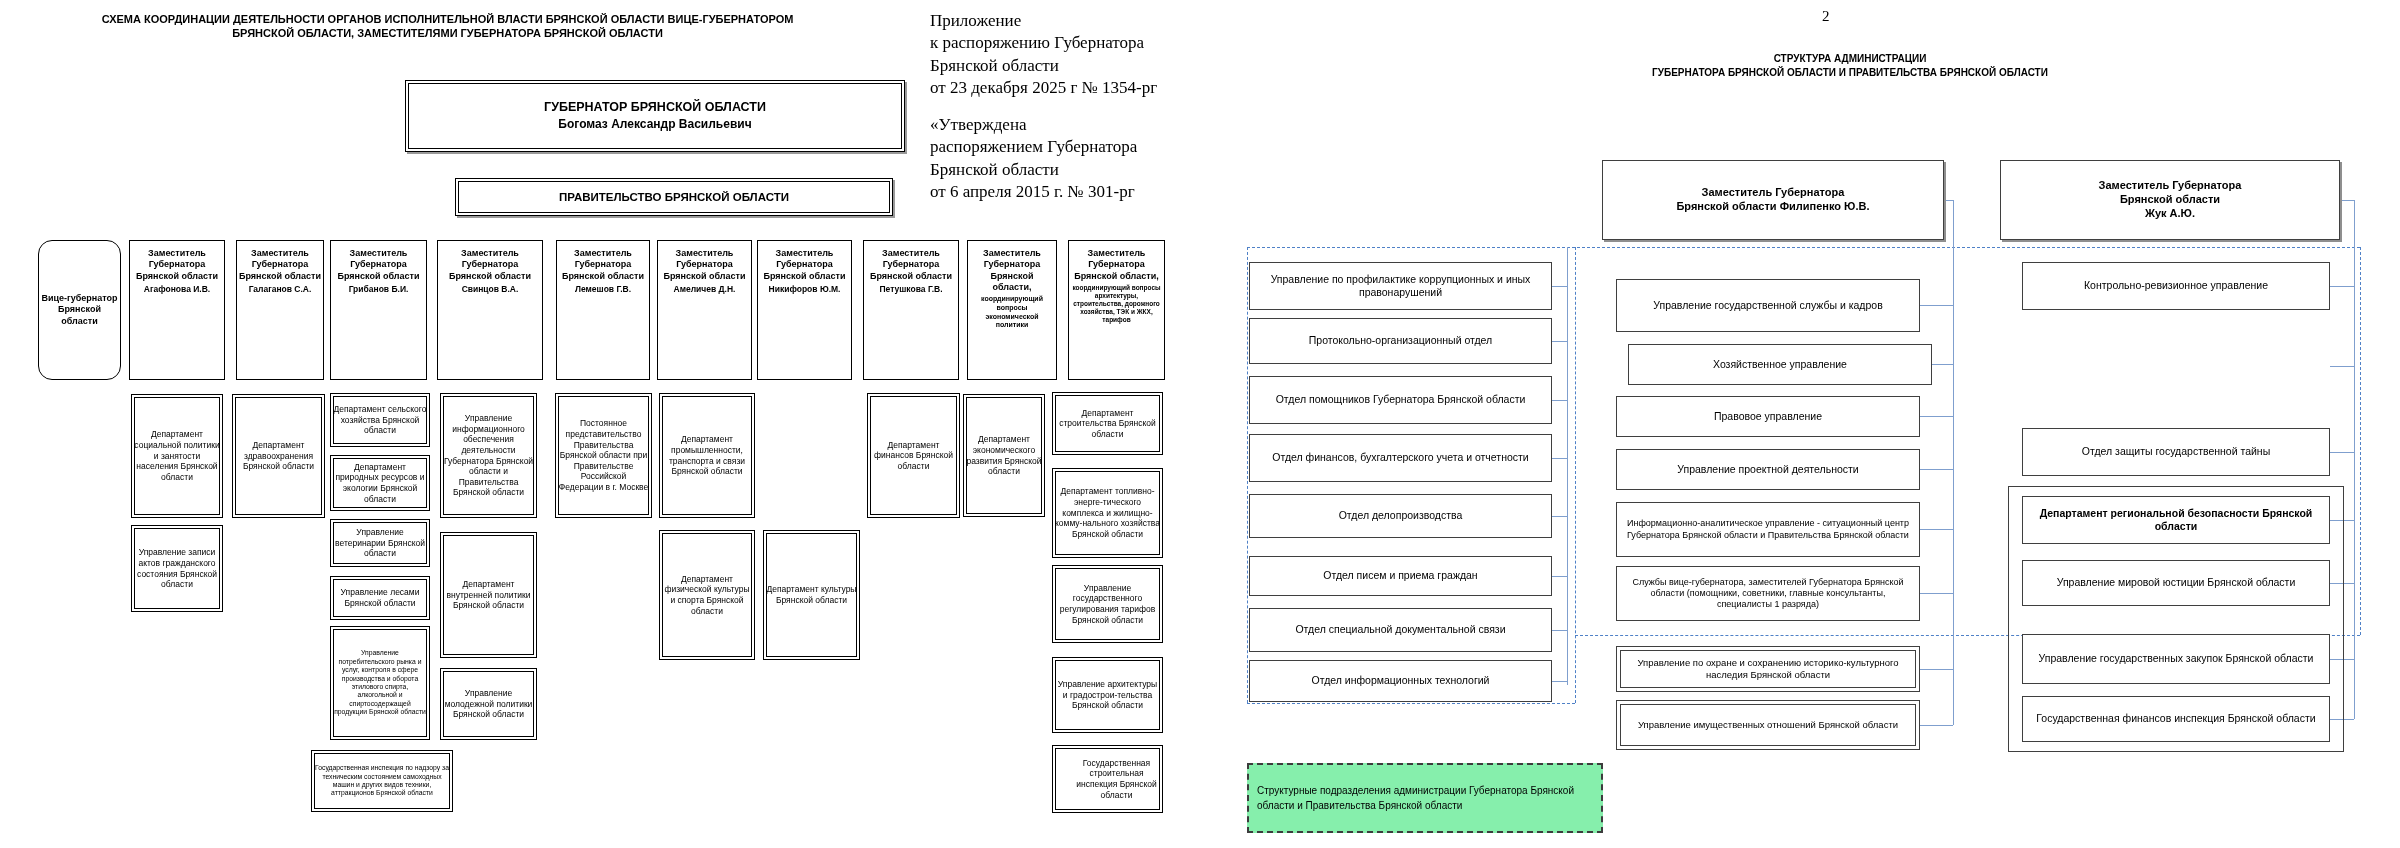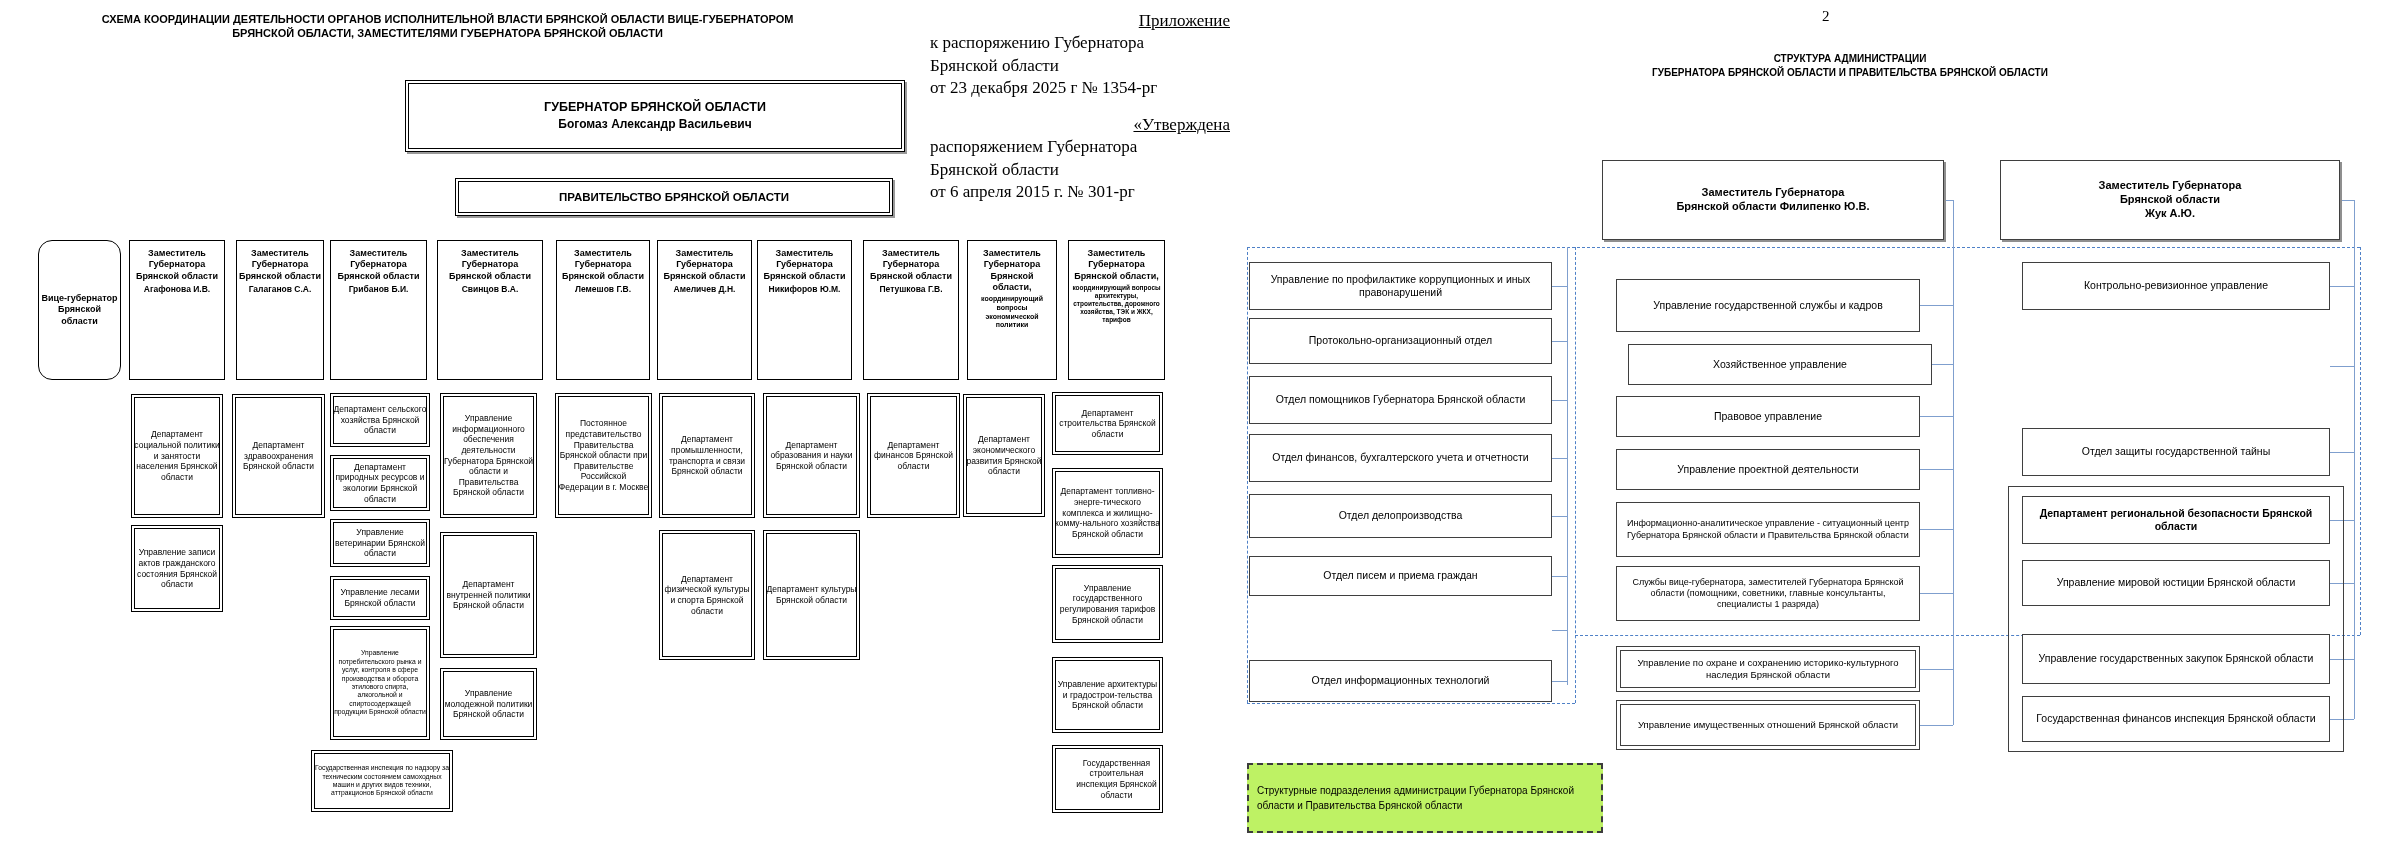--- a/index.html
+++ b/index.html
@@ -9,38 +9,38 @@
   .box{position:absolute;background:#fff;border:1px solid #000;box-sizing:border-box;
        display:flex;flex-direction:column;align-items:center;justify-content:center;
        text-align:center;line-height:1.25;}
   .dbl{outline:1px solid #000;outline-offset:-4px;}
   .lc-title{position:absolute;font-weight:bold;font-size:11px;text-align:center;line-height:1.3;}
   .gov{font-weight:bold;font-size:12.5px;box-shadow:2px 2px 0 #9a9a9a;}
   .gov .sub{font-size:12px;margin-top:2px;}
   .govt{font-weight:bold;font-size:11.5px;box-shadow:2px 2px 0 #9a9a9a;}
   .annot{position:absolute;font-family:"Liberation Serif",serif;font-size:17px;line-height:1.32;}
   .annot div{text-align:left;}
-  .annot .ctr{text-align:right;text-decoration:underline;}
+  .annot .ctr{text-align:left;}
   .annot .gap{margin-top:14px;}
   .dep{justify-content:flex-start;padding:7px 2px 2px 2px;font-weight:bold;font-size:9px;}
   .dep .nm{font-size:8.5px;margin-top:2px;font-weight:bold;}
   .dep .nt{font-size:7px;margin-top:2px;font-weight:bold;}
   .dep.vc{justify-content:center;padding-top:2px;border-radius:14px;}
   .dbox{font-size:8.5px;padding:2px;}
   .fs65{font-size:6.8px;}
   
   .rc-title{position:absolute;font-weight:bold;font-size:10px;text-align:center;line-height:1.4;}
   .pagenum{position:absolute;font-family:"Liberation Serif",serif;font-size:15px;}
   .rbox{border:1.5px solid #3f3f3f;font-size:10.5px;padding:3px 6px;}
   .rtop{font-weight:bold;font-size:11px;white-space:pre-line;box-shadow:2px 2px 0 #8f8f8f;}
   .rsm{font-size:9px;}
   .rdbl{outline:1.5px solid #3f3f3f;outline-offset:-5px;font-size:9.5px;}
   .groupbox{position:absolute;border:1px solid #3f3f3f;background:transparent;box-sizing:border-box;}
   .legend{position:absolute;border:2px dashed #3c3c3c;box-sizing:border-box;font-size:10px;
-          display:flex;align-items:center;text-align:left;padding:6px 8px;line-height:1.5;background:#bef264;}
+          display:flex;align-items:center;text-align:left;padding:6px 8px;line-height:1.5;background:#86efac;}
   
   .vline{position:absolute;width:0;border-left:1.5px solid #7f9fce;}
   .hline{position:absolute;height:0;border-top:1.5px solid #7f9fce;}
   .vdash{position:absolute;width:0;border-left:1.5px dashed #4f81c7;}
   .hdash{position:absolute;height:0;border-top:1.5px dashed #4f81c7;}
   .lvl0{z-index:0}.lvl1{z-index:1}
   .box,.groupbox,.legend{z-index:2;}
 </style>
 </head>
 <body>
@@ -119,21 +119,20 @@
   <div class="box dbl dbox" style="left:330px;top:519px;width:100px;height:48px;">Управление ветеринарии Брянской области</div>
   <div class="box dbl dbox" style="left:330px;top:576px;width:100px;height:44px;">Управление лесами Брянской области</div>
   <div class="box dbl dbox fs65" style="left:330px;top:626px;width:100px;height:114px;">Управление потребительского рынка и услуг, контроля в сфере производства и оборота этилового спирта, алкогольной и спиртосодержащей продукции Брянской области</div>
   <div class="box dbl dbox fs65" style="left:311px;top:750px;width:142px;height:62px;">Государственная инспекция по надзору за техническим состоянием самоходных машин и других видов техники, аттракционов Брянской области</div>
   <div class="box dbl dbox" style="left:440px;top:393px;width:97px;height:125px;">Управление информационного обеспечения деятельности Губернатора Брянской области и Правительства Брянской области</div>
   <div class="box dbl dbox" style="left:440px;top:532px;width:97px;height:126px;">Департамент внутренней политики Брянской области</div>
   <div class="box dbl dbox" style="left:440px;top:668px;width:97px;height:72px;">Управление молодежной политики Брянской области</div>
   <div class="box dbl dbox" style="left:555px;top:393px;width:97px;height:125px;">Постоянное представительство Правительства Брянской области при Правительстве Российской Федерации в г. Москве</div>
   <div class="box dbl dbox" style="left:659px;top:393px;width:96px;height:125px;">Департамент промышленности, транспорта и связи Брянской области</div>
   <div class="box dbl dbox" style="left:659px;top:530px;width:96px;height:130px;">Департамент физической культуры и спорта Брянской области</div>
-  <div class="box dbl dbox" style="left:763px;top:393px;width:97px;height:125px;">Департамент образования и науки Брянской области</div>
   <div class="box dbl dbox" style="left:763px;top:530px;width:97px;height:130px;">Департамент культуры Брянской области</div>
   <div class="box dbl dbox" style="left:867px;top:393px;width:93px;height:125px;">Департамент финансов Брянской области</div>
   <div class="box dbl dbox" style="left:963px;top:394px;width:82px;height:123px;">Департамент экономического развития Брянской области</div>
   <div class="box dbl dbox" style="left:1052px;top:392px;width:111px;height:63px;">Департамент строительства Брянской области</div>
   <div class="box dbl dbox" style="left:1052px;top:468px;width:111px;height:90px;">Департамент топливно-энерге-тического комплекса и жилищно-комму-нального хозяйства Брянской области</div>
   <div class="box dbl dbox" style="left:1052px;top:565px;width:111px;height:78px;">Управление государственного регулирования тарифов Брянской области</div>
   <div class="box dbl dbox" style="left:1052px;top:657px;width:111px;height:76px;">Управление архитектуры и градострои-тельства Брянской области</div>
   <div class="box dbl dbox" style="left:1052px;top:745px;width:111px;height:68px;padding-left:20px;">Государственная строительная инспекция Брянской области</div>
 
   <div class="pagenum" style="left:1822px;top:8px;">2</div>
@@ -187,20 +186,21 @@
   <div class="box rbox rtop" style="left:2000px;top:160px;width:340px;height:80px;">Заместитель Губернатора
 Брянской области
 Жук А.Ю.</div>
 
   <div class="box rbox" style="left:1249px;top:262px;width:303px;height:48px;">Управление по профилактике коррупционных и иных правонарушений</div>
   <div class="box rbox" style="left:1249px;top:318px;width:303px;height:46px;">Протокольно-организационный отдел</div>
   <div class="box rbox" style="left:1249px;top:376px;width:303px;height:48px;">Отдел помощников Губернатора Брянской области</div>
   <div class="box rbox" style="left:1249px;top:434px;width:303px;height:48px;">Отдел финансов, бухгалтерского учета и отчетности</div>
   <div class="box rbox" style="left:1249px;top:494px;width:303px;height:44px;">Отдел делопроизводства</div>
   <div class="box rbox" style="left:1249px;top:556px;width:303px;height:40px;">Отдел писем и приема граждан</div>
+  <div class="box rbox" style="left:1249px;top:608px;width:303px;height:44px;">Отдел специальной документальной связи</div>
   <div class="box rbox" style="left:1249px;top:660px;width:303px;height:42px;">Отдел информационных технологий</div>
 
   <div class="box rbox" style="left:1616px;top:279px;width:304px;height:53px;">Управление государственной службы и кадров</div>
   <div class="box rbox" style="left:1616px;top:344px;width:304px;height:41px;margin-left:12px;">Хозяйственное управление</div>
   <div class="box rbox" style="left:1616px;top:396px;width:304px;height:41px;">Правовое управление</div>
   <div class="box rbox" style="left:1616px;top:449px;width:304px;height:41px;">Управление проектной деятельности</div>
   <div class="box rbox rsm" style="left:1616px;top:502px;width:304px;height:55px;">Информационно-аналитическое управление - ситуационный центр Губернатора Брянской области и Правительства Брянской области</div>
   <div class="box rbox rsm" style="left:1616px;top:566px;width:304px;height:55px;">Службы вице-губернатора, заместителей Губернатора Брянской области  (помощники, советники, главные консультанты, специалисты 1 разряда)</div>
   <div class="box rbox rdbl" style="left:1616px;top:646px;width:304px;height:46px;">Управление по охране и сохранению историко-культурного наследия Брянской области</div>
   <div class="box rbox rdbl" style="left:1616px;top:700px;width:304px;height:50px;">Управление имущественных отношений Брянской области</div>

